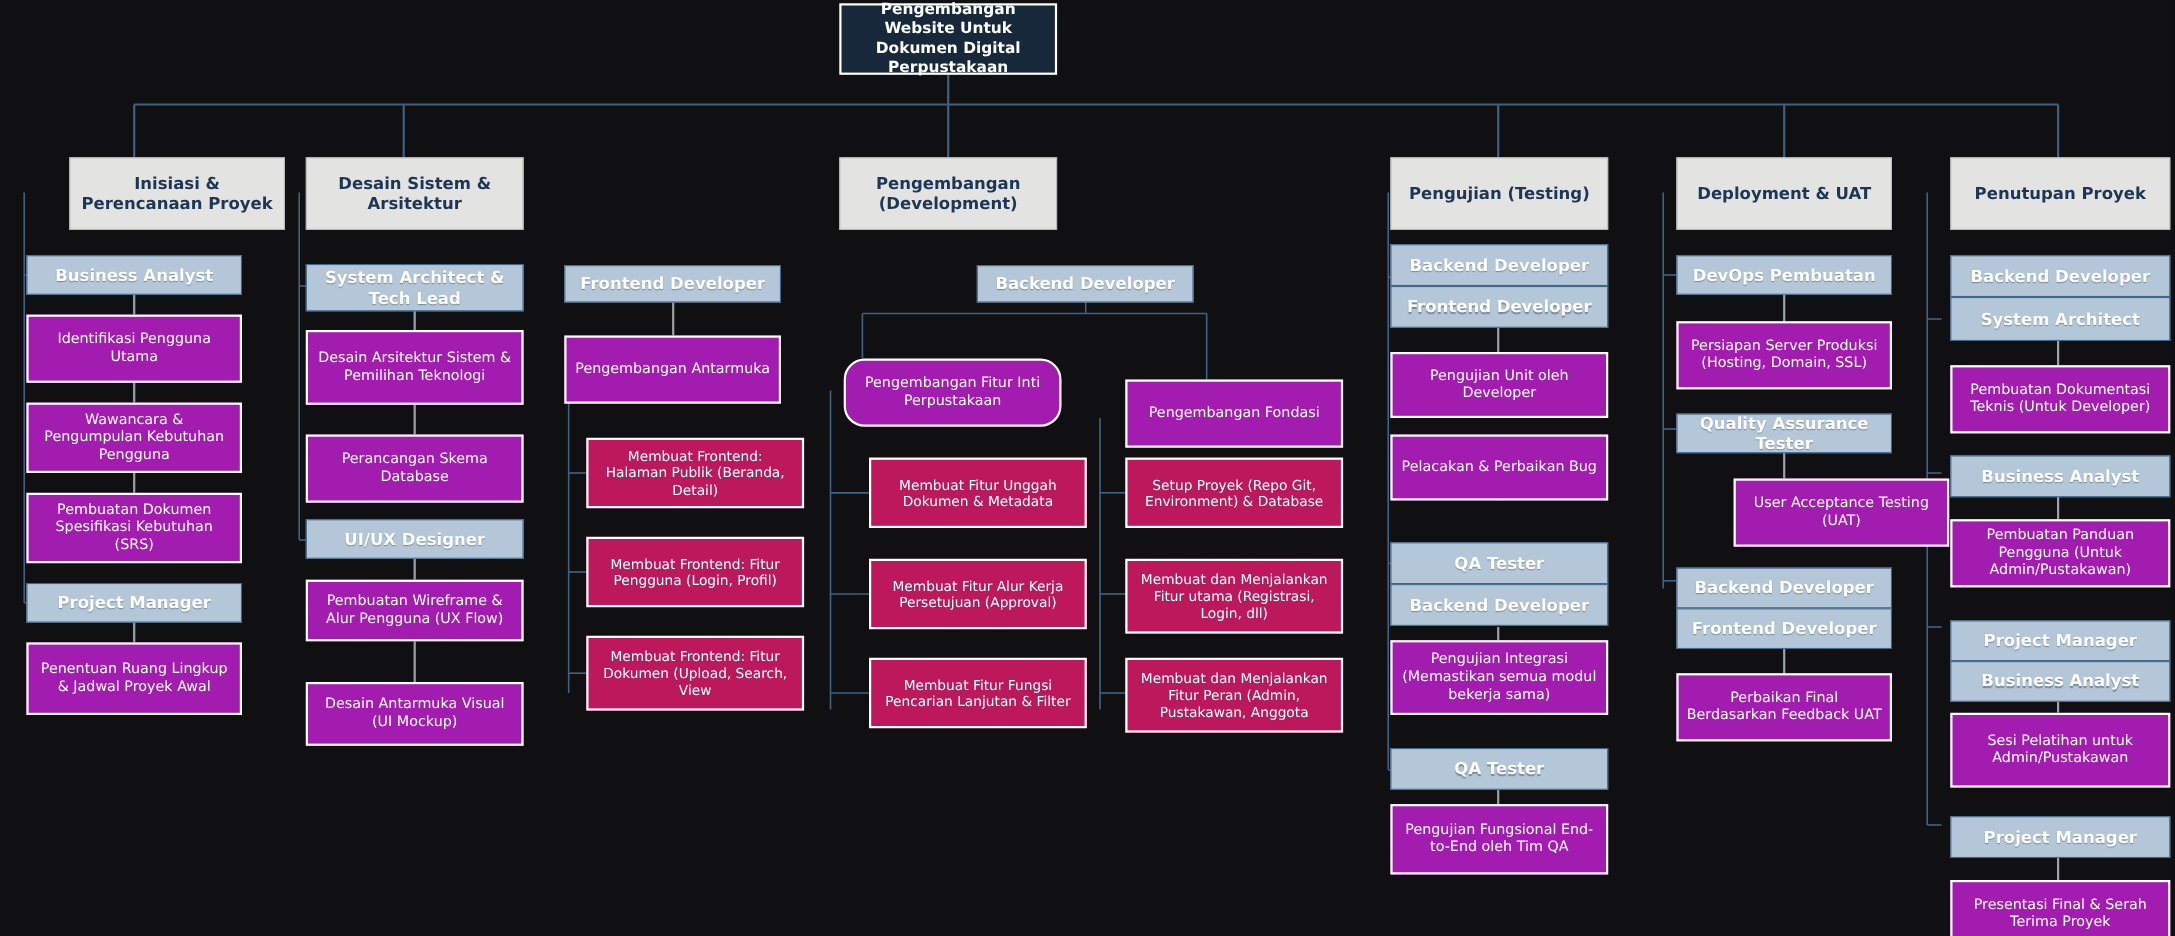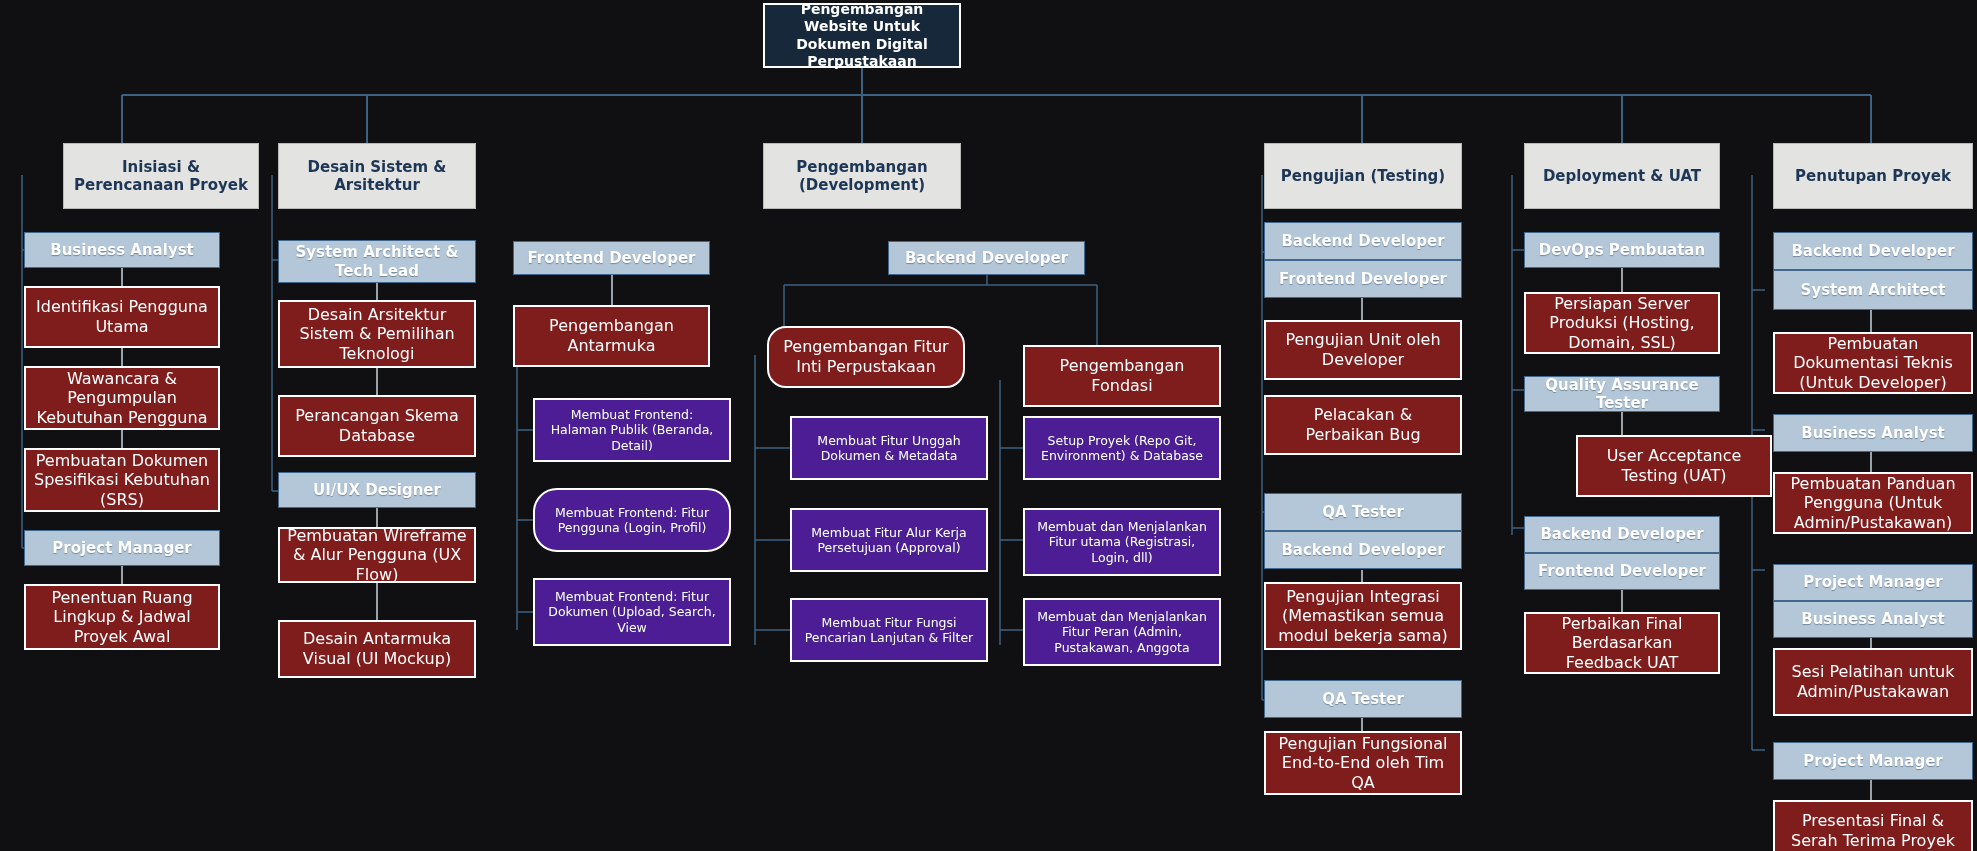--- a/index.html
+++ b/index.html
@@ -27,26 +27,26 @@
     font-weight:bold;font-size:15px;
   }
   
   .n-role{
     background:#b4c7d9;border:1px solid #41688c;color:#ffffff;
     font-weight:bold;font-size:15px;
     text-shadow:0 1px 1px rgba(40,60,80,.45);
   }
   
   .n-task{
-    background:#7f1d1d;border:2px solid #ffffff;color:#ffffff;
-    font-weight:normal;font-size:16px;
+    background:#a21caf;border:2px solid #ffffff;color:#ffffff;
+    font-weight:normal;font-size:13px;
   }
   
   .n-sub{
-    background:#4c1d95;border:2px solid #ffffff;color:#ffffff;
+    background:#be185d;border:2px solid #ffffff;color:#ffffff;
     font-weight:normal;font-size:13.5px;
     text-shadow:0 1px 1px rgba(60,75,95,.40);
   }
   .n-small{font-size:12.5px;}
 </style>
 </head>
 <body>
 
 <div id="canvas">
 
@@ -196,21 +196,21 @@
 
   <div class="node n-role" style="left:513px;top:241px;width:197px;height:34px;">
     <span>Frontend Developer</span>
   </div>
   <div class="node n-task" style="left:513px;top:305px;width:197px;height:62px;">
     <span>Pengembangan Antarmuka</span>
   </div>
   <div class="node n-sub n-small" style="left:533px;top:398px;width:198px;height:64px;">
     <span>Membuat  Frontend: Halaman Publik (Beranda, Detail)</span>
   </div>
-  <div class="node n-sub n-small" style="left:533px;top:488px;width:198px;height:64px;border-radius:24px;">
+  <div class="node n-sub n-small" style="left:533px;top:488px;width:198px;height:64px;">
     <span>Membuat Frontend: Fitur Pengguna (Login, Profil)</span>
   </div>
   <div class="node n-sub n-small" style="left:533px;top:578px;width:198px;height:68px;">
     <span>Membuat Frontend: Fitur Dokumen (Upload, Search, View</span>
   </div>
 
   <div class="node n-role" style="left:888px;top:241px;width:197px;height:34px;">
     <span>Backend Developer</span>
   </div>
   <div class="node n-task" style="left:767px;top:326px;width:198px;height:62px;border-radius:19px;">

